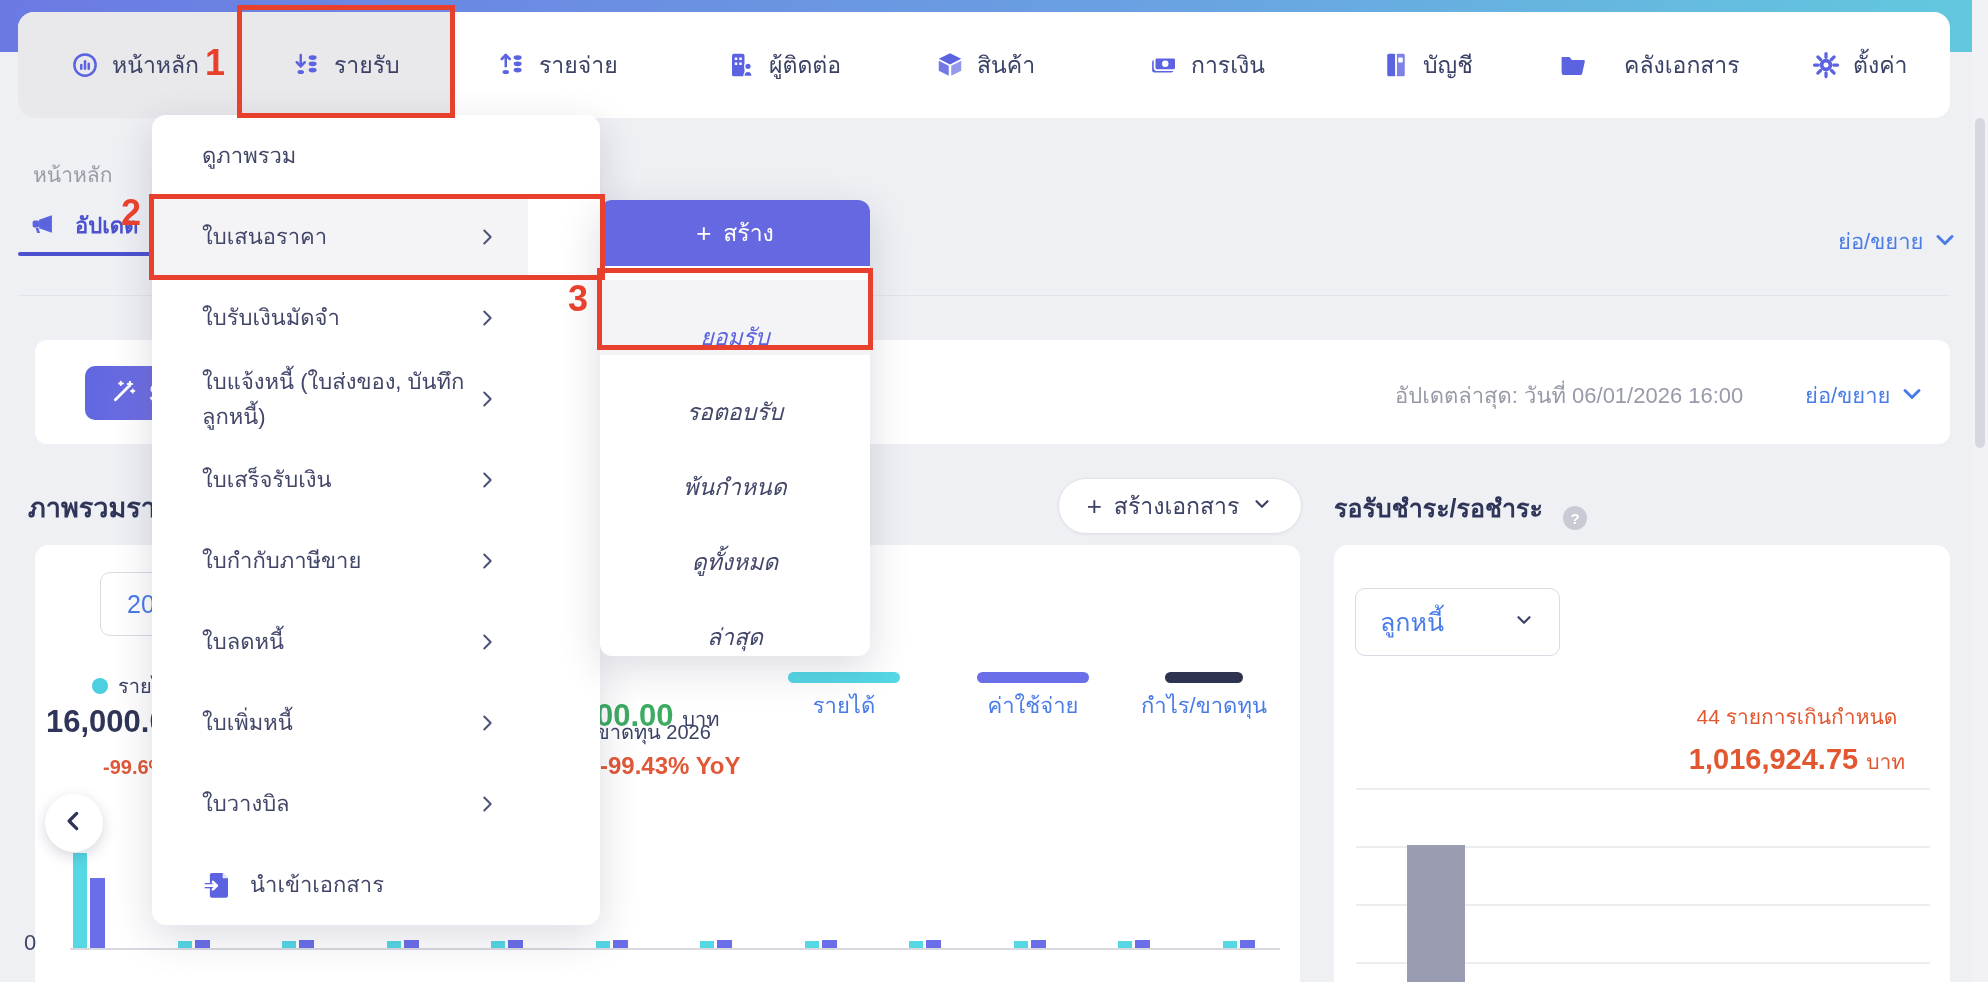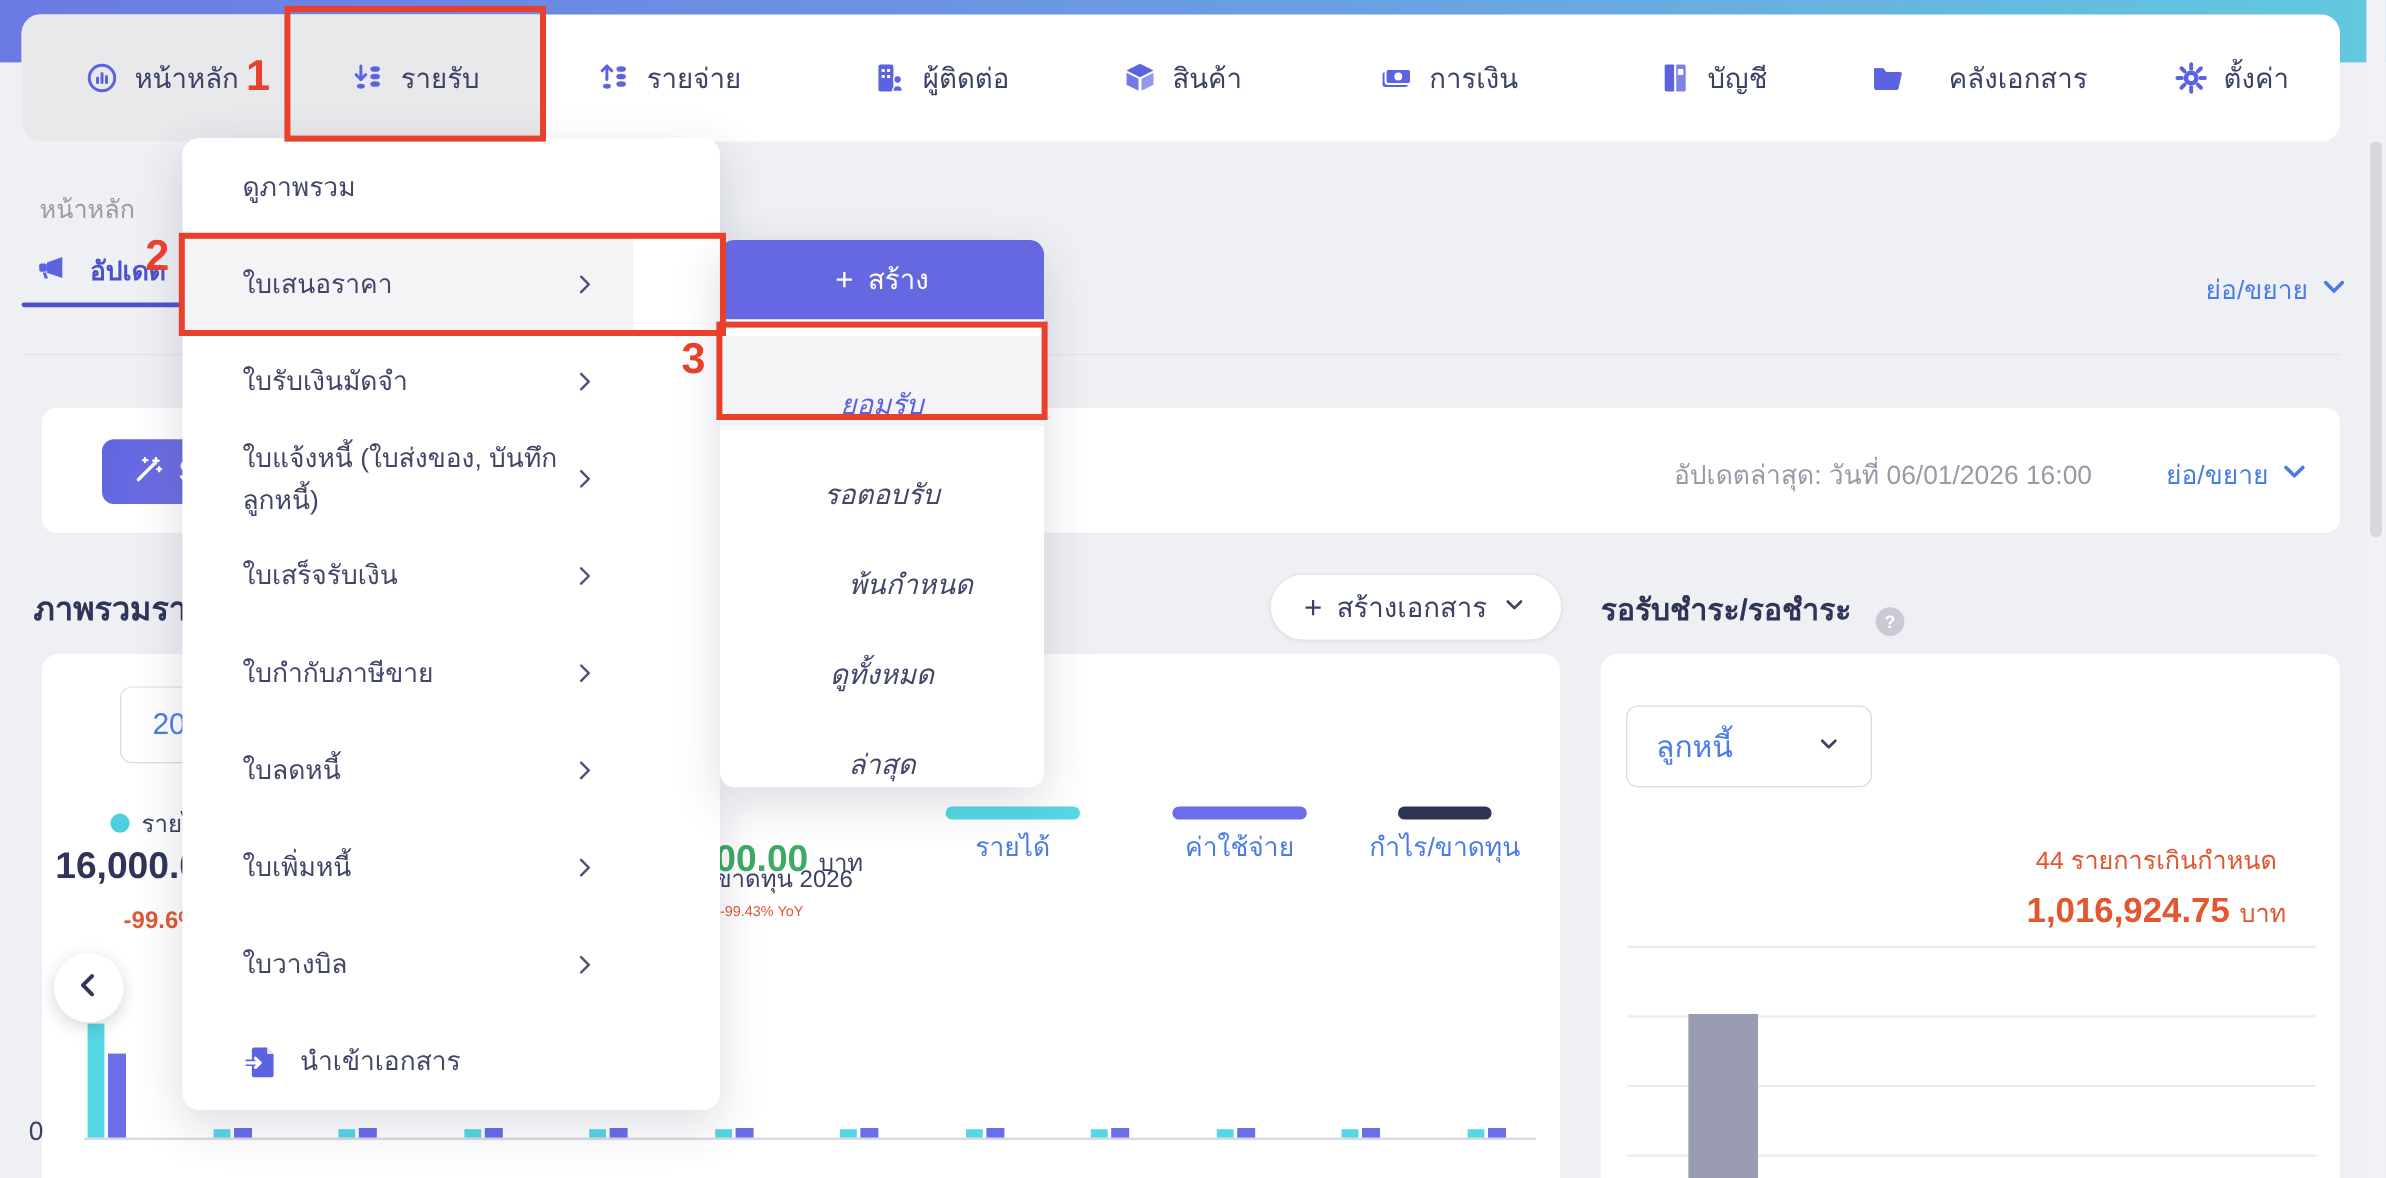--- a/index.html
+++ b/index.html
@@ -47,21 +47,21 @@
   #year-select .lbl{font-size:25px;color:#4a7ce8;}
   .stat-label{font-size:20px;color:#3b4266;}
   #stat1-head{left:92px;top:670px;display:flex;align-items:center;gap:10px;}
   #stat1-dot{width:16px;height:16px;border-radius:50%;background:#4ccfe0;}
   #stat1-value{left:46px;top:704px;font-size:31px;font-weight:bold;color:#2f3558;}
   #stat1-value .unit{font-size:20px;font-weight:normal;color:#3b4266;}
   #stat1-delta{left:103px;top:756px;font-size:20px;font-weight:bold;color:#e05838;}
   #stat2-head{left:596px;top:680px;margin-top:36px;}
   #stat2-value{left:596px;top:698px;font-size:31px;font-weight:bold;color:#3dab62;}
   #stat2-value .unit{font-size:20px;font-weight:normal;color:#3b4266;}
-  #stat2-delta{left:600px;top:752px;font-size:12px;font-weight:normal;color:#e05838;}
+  #stat2-delta{left:600px;top:752px;font-size:24px;font-weight:bold;color:#e05838;}
   .legend-pill{position:absolute;top:672px;height:11px;border-radius:6px;}
   .legend-label{position:absolute;top:688px;font-size:22px;color:#4a7ce8;text-align:center;}
   #zero-label{left:24px;top:930px;font-size:22px;color:#3b4266;}
   #axis-line{left:70px;top:948px;width:1210px;height:2px;background:#d9d9e2;}
   .bar{position:absolute;}
   #back-btn{left:45px;top:794px;width:58px;height:58px;border-radius:50%;background:#fff;z-index:3;
     box-shadow:0 4px 14px rgba(30,35,70,.18);display:flex;align-items:center;justify-content:center;cursor:pointer;}
   
   #debtor-select{left:1355px;top:588px;width:205px;height:68px;border:1.5px solid #d9dae3;border-radius:10px;background:#fff;
     display:flex;align-items:center;justify-content:space-between;padding:0 24px;cursor:pointer;}
@@ -461,21 +461,21 @@
       <span class="plus">+</span>
       <span class="lbl">สร้าง</span>
     </div>
     <div id="sub-rows">
         <div class="sub-row hl" style="top: 80px;">
           <span class="lbl">ยอมรับ</span>
         </div>
         <div class="sub-row" style="top: 155px;">
           <span class="lbl">รอตอบรับ</span>
         </div>
-        <div class="sub-row" style="top: 230px; margin-left: 24px;">
+        <div class="sub-row" style="top: 230px;">
           <span class="lbl">พ้นกำหนด</span>
         </div>
         <div class="sub-row" style="top: 305px;">
           <span class="lbl">ดูทั้งหมด</span>
         </div>
         <div class="sub-row" style="top: 380px;">
           <span class="lbl">ล่าสุด</span>
         </div>
       </div>
   </div>

